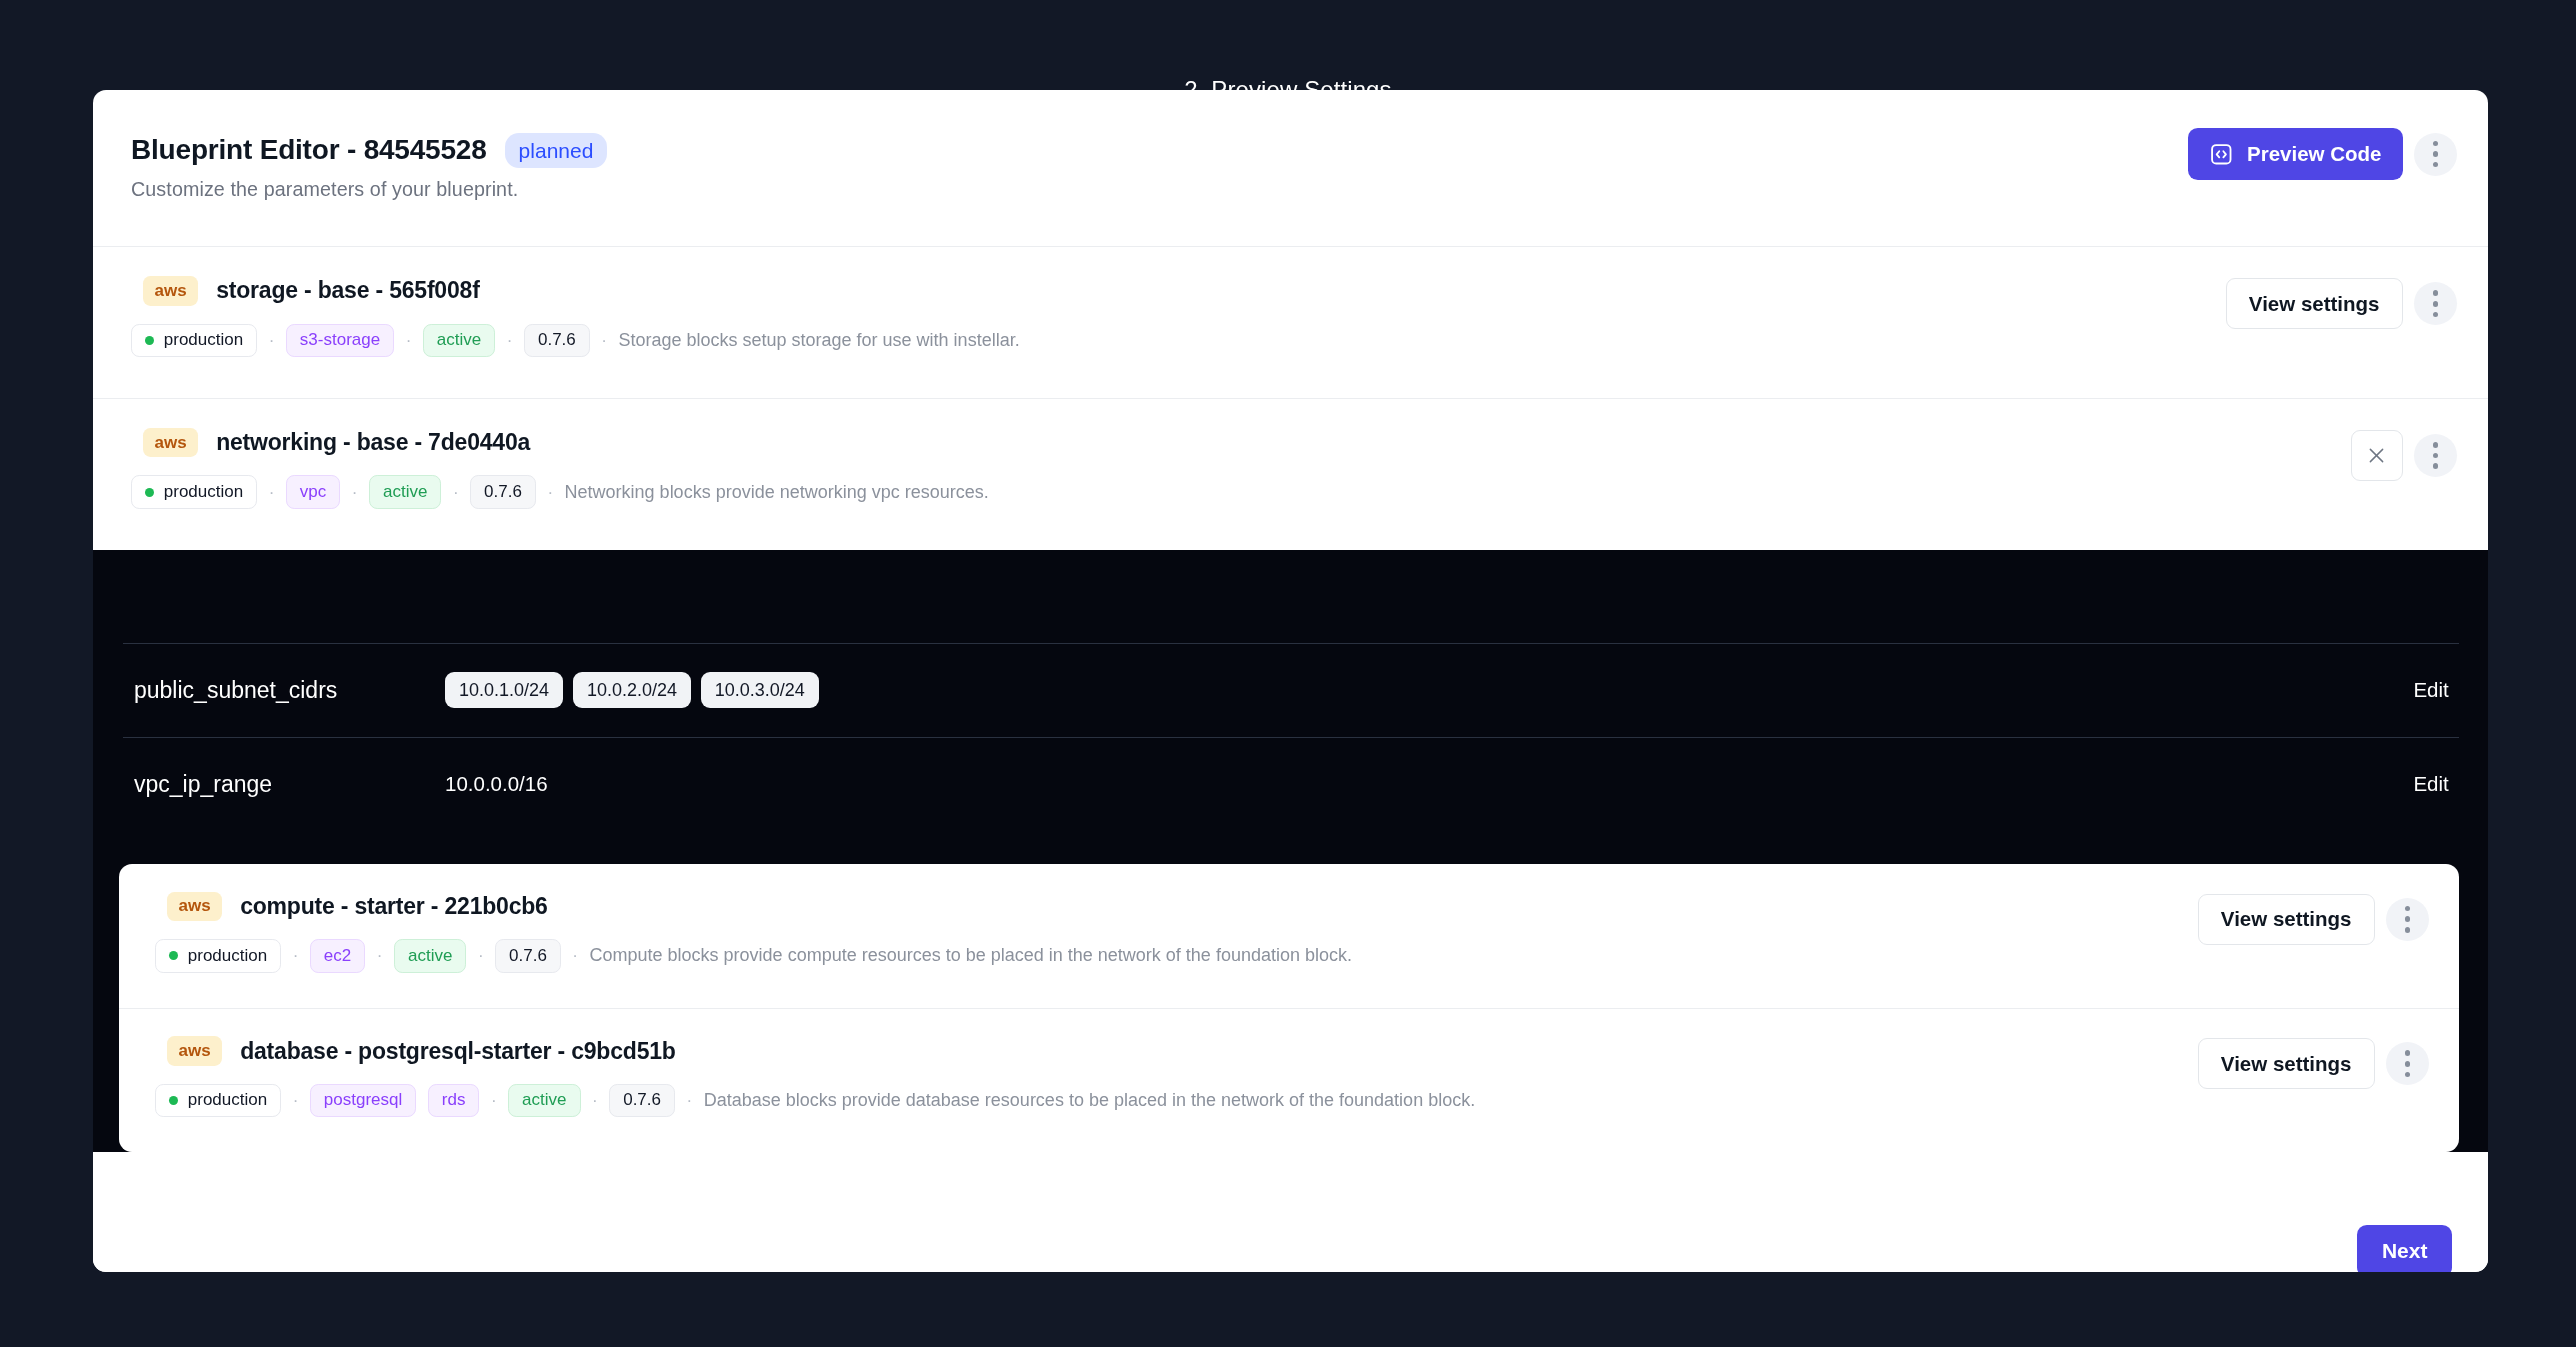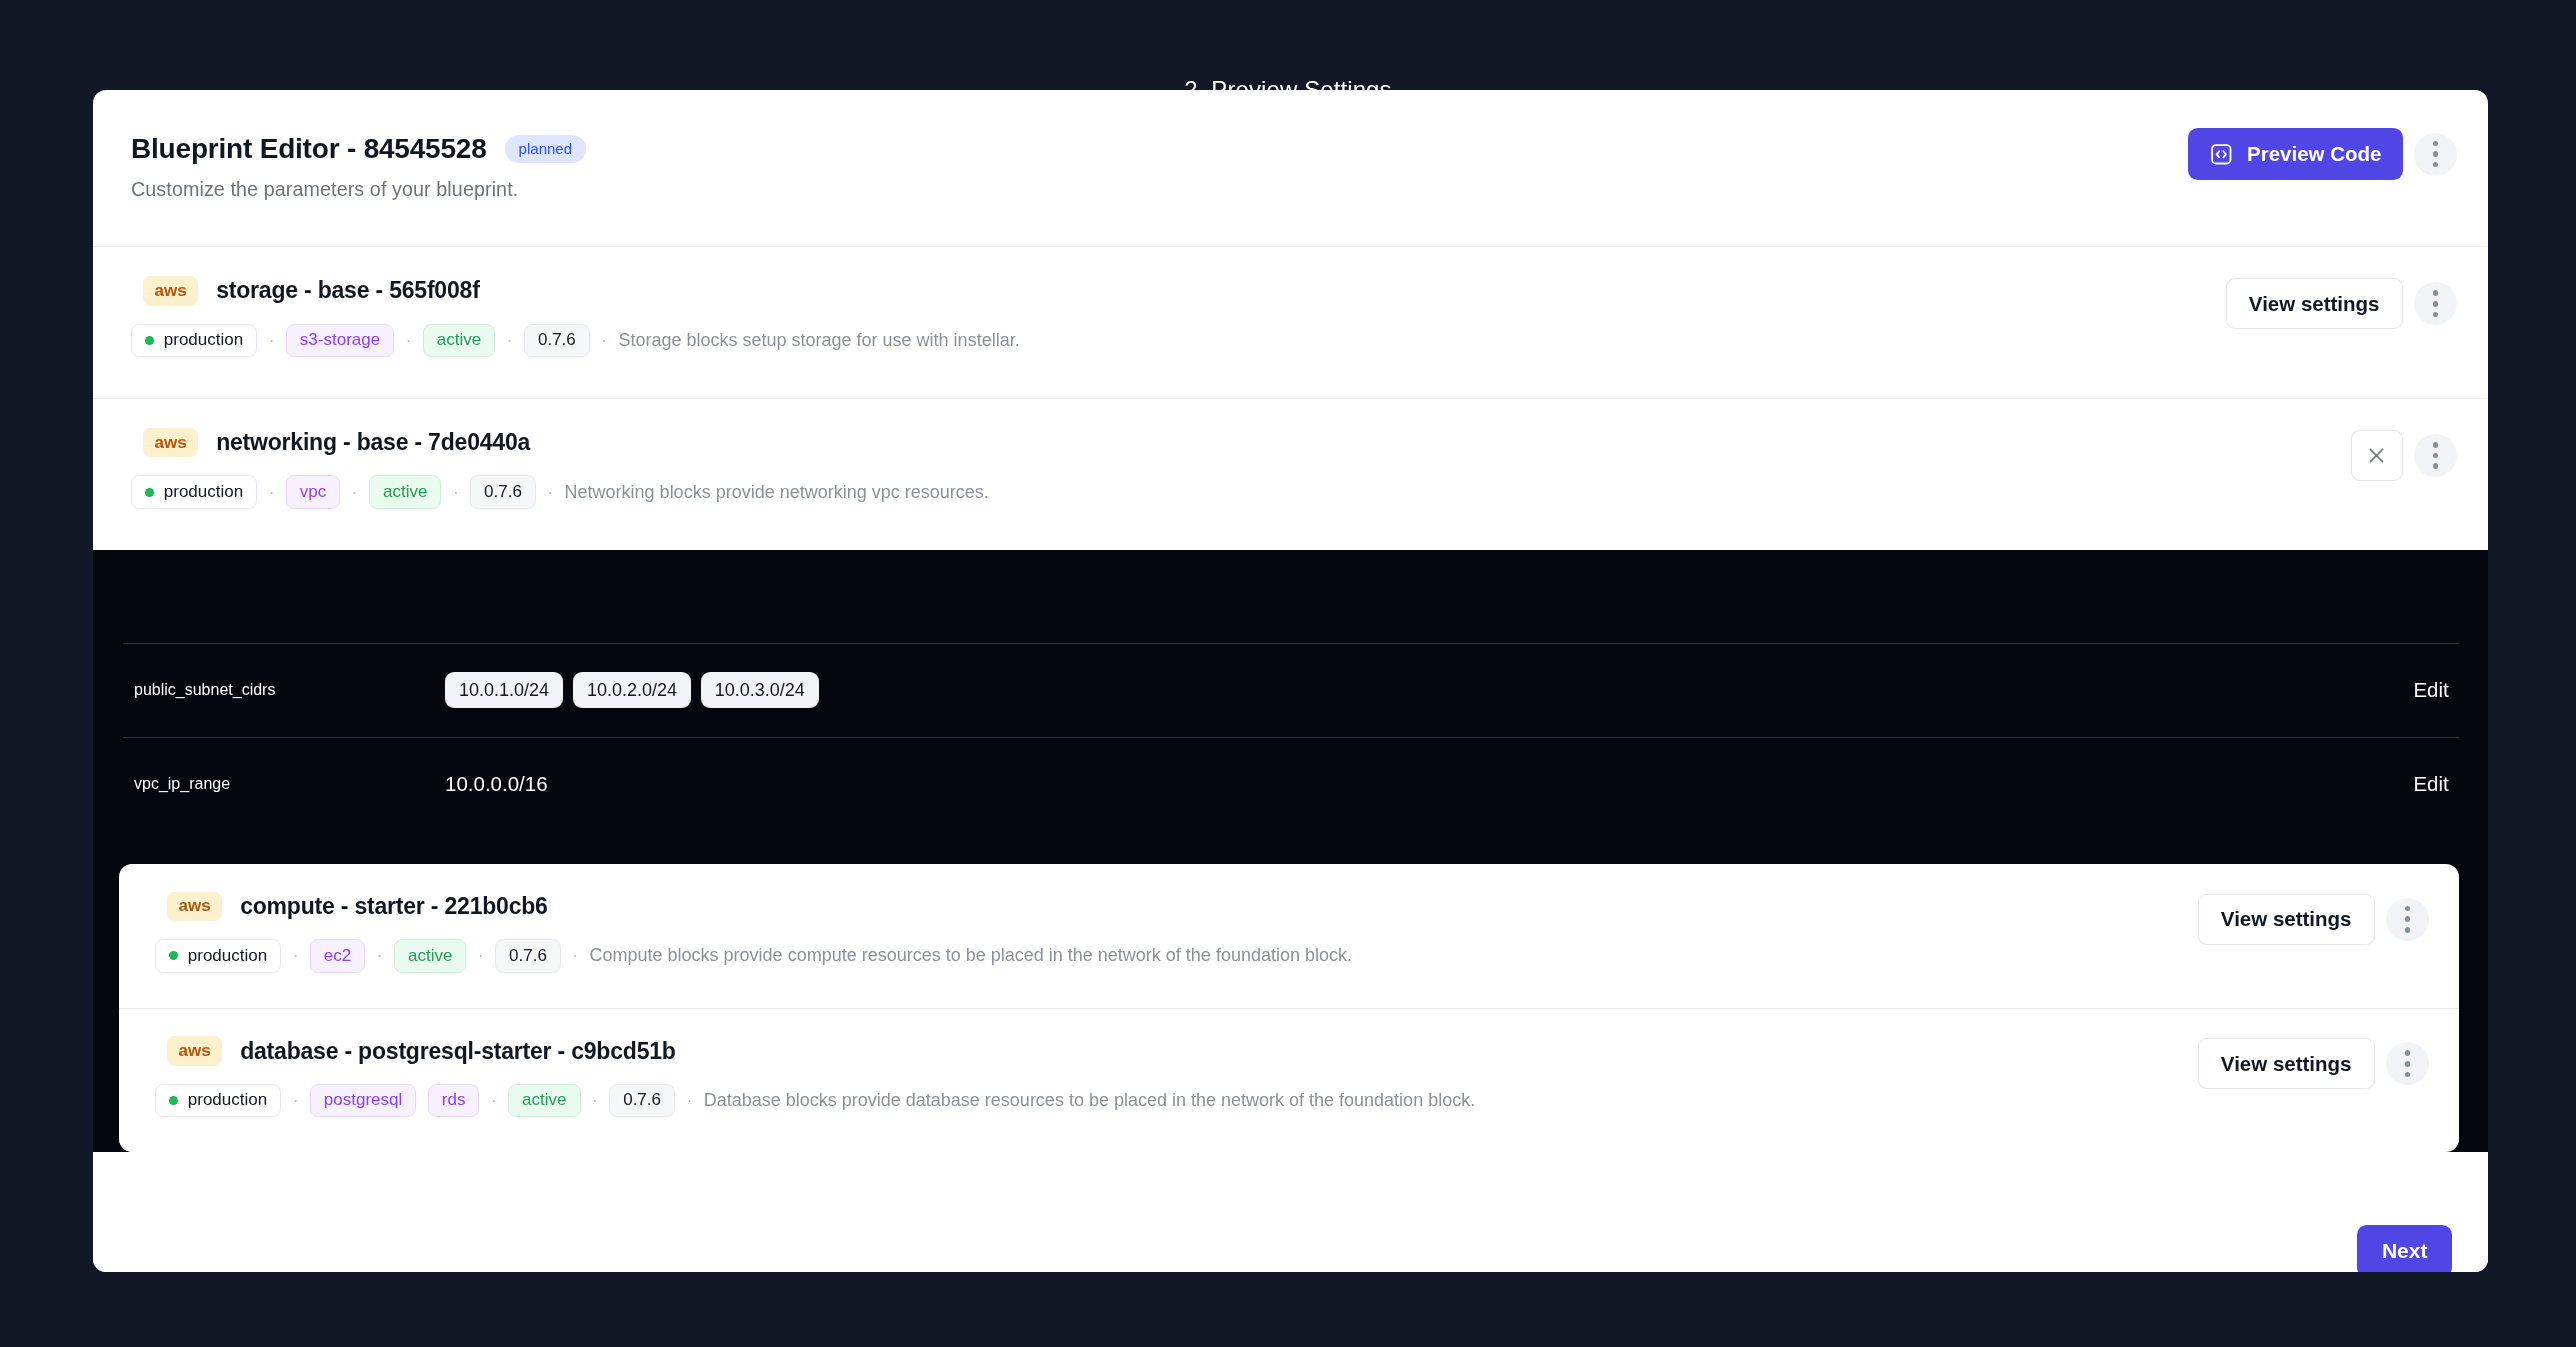--- a/index.html
+++ b/index.html
@@ -32,21 +32,21 @@
   }
 
   
   .card-head { position: relative; height: 156px; }
   .card-title-row {
     position: absolute; left: 38px; top: 43px;
     display: flex; align-items: center; gap: 18px;
   }
   .card-title { font-size: 28px; font-weight: 700; color: #0f1722; letter-spacing: -0.2px; }
   .badge-planned {
-    background: #dde5ff; color: #2b4dff; font-size: 15px; font-weight: 500;
+    background: #dde5ff; color: #2b4dff; font-size: 21px; font-weight: 500;
     padding: 4.9px 14px; border-radius: 14px; line-height: 1.2;
   }
   .card-sub {
     position: absolute; left: 38px; top: 88px;
     font-size: 19.7px; color: #6c727f; letter-spacing: 0.1px;
   }
   .head-actions {
     position: absolute; right: 31px; top: 38px;
     display: flex; align-items: center; gap: 11.5px; justify-content: space-between;
   }
@@ -111,21 +111,21 @@
   .dark-section {
     background: #05070f; padding: 0 0 0 0;
     position: relative; width: 100%;
   }
   .dark-spacer { height: 93px; }
   .setting-row {
     display: flex; align-items: center; height: 94px;
     border-top: 0.8px solid #2a3140; margin: 0 29.5px;
     padding: 0 9.8px 0 11.5px;
   }
-  .setting-key { font-size: 16px; color: #ffffff; width: 311px; flex: 0 0 auto; }
+  .setting-key { font-size: 23px; color: #ffffff; width: 311px; flex: 0 0 auto; }
   .setting-val { flex: 1 1 auto; display: flex; align-items: center; gap: 9.8px; }
   .cidr-chip {
     background: #f1f3f6; color: #121826; font-size: 18px;
     padding: 7.4px 14px; border-radius: 9px; line-height: 1.15;
   }
   .plain-val { font-size: 20.5px; color: #ffffff; }
   .edit-link {
     font-size: 20.5px; color: #ffffff; cursor: pointer; flex: 0 0 auto;
     padding-left: 16.4px;
   }

